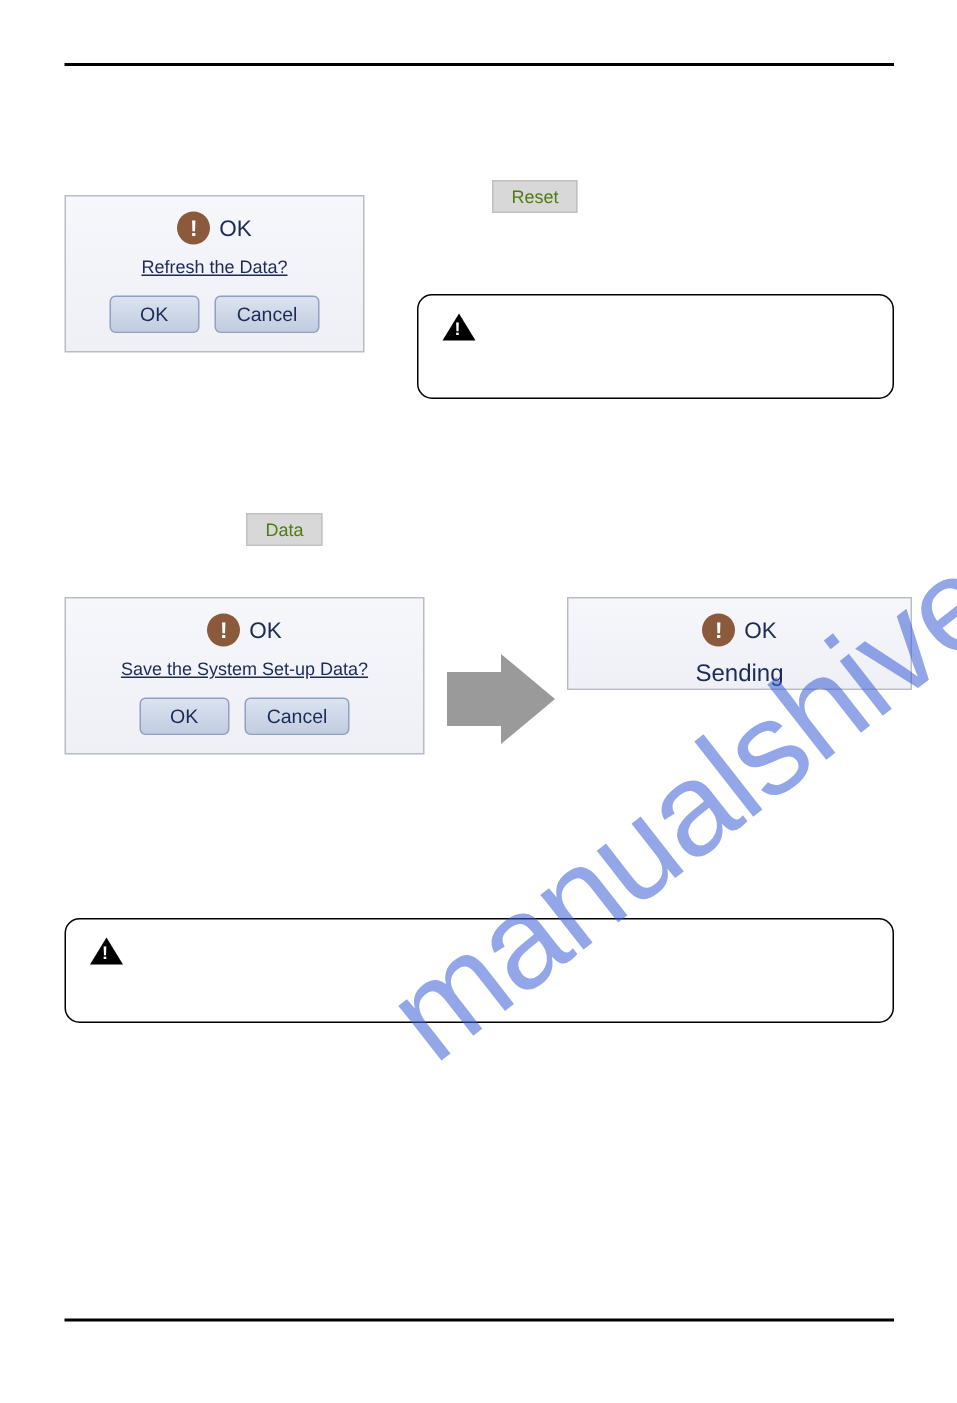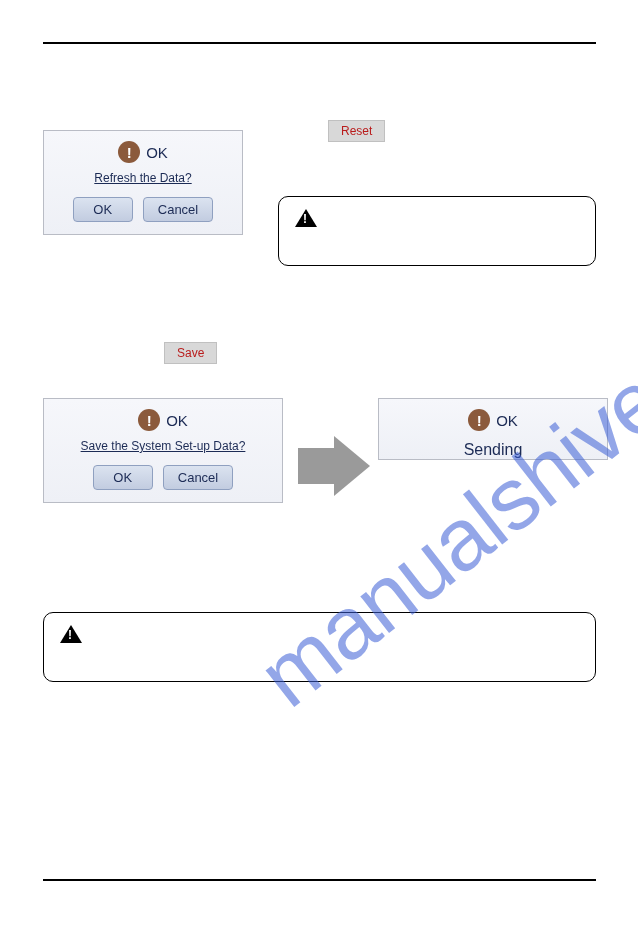--- a/index.html
+++ b/index.html
@@ -100,21 +100,21 @@
   
   .dlg1 { top: 130px; left: 43px; width: 200px; }
   .dlg2 { top: 398px; left: 43px; width: 240px; }
   .dlg3 { top: 398px; left: 378px; width: 230px; }
   .dlg3 .sending { margin-top: 10px; font-size: 16px; color: #1c2b55; }
   
   .grey-btn {
     position: absolute;
     background: #d8d8d8;
     border: 1px solid #c0c0c0;
-    color: #b91c1c;
+    color: #4d7c0f;
     font-size: 12px;
     padding: 3px 12px;
   }
   .reset-btn { top: 120px; left: 328px; }
   .save-btn  { top: 342px; left: 164px; }
   
   .caution {
     position: absolute;
     border: 1px solid #000;
     border-radius: 10px;
@@ -194,21 +194,21 @@
       <span>Cancel</span>
     </div>
   </div>
 </div>
 
 <div class="caution caut1">
   <span class="triangle"></span>
 </div>
 
 <div class="grey-btn save-btn">
-  <span>Save</span>
+  <span>Data</span>
 </div>
 
 <div class="dialog dlg2">
   <div class="head">
     <span class="exclaim-icon">!</span>
     <span class="title">OK</span>
   </div>
   <div class="msg">Save the System Set-up Data?</div>
   <div class="buttons">
     <div class="btn">

